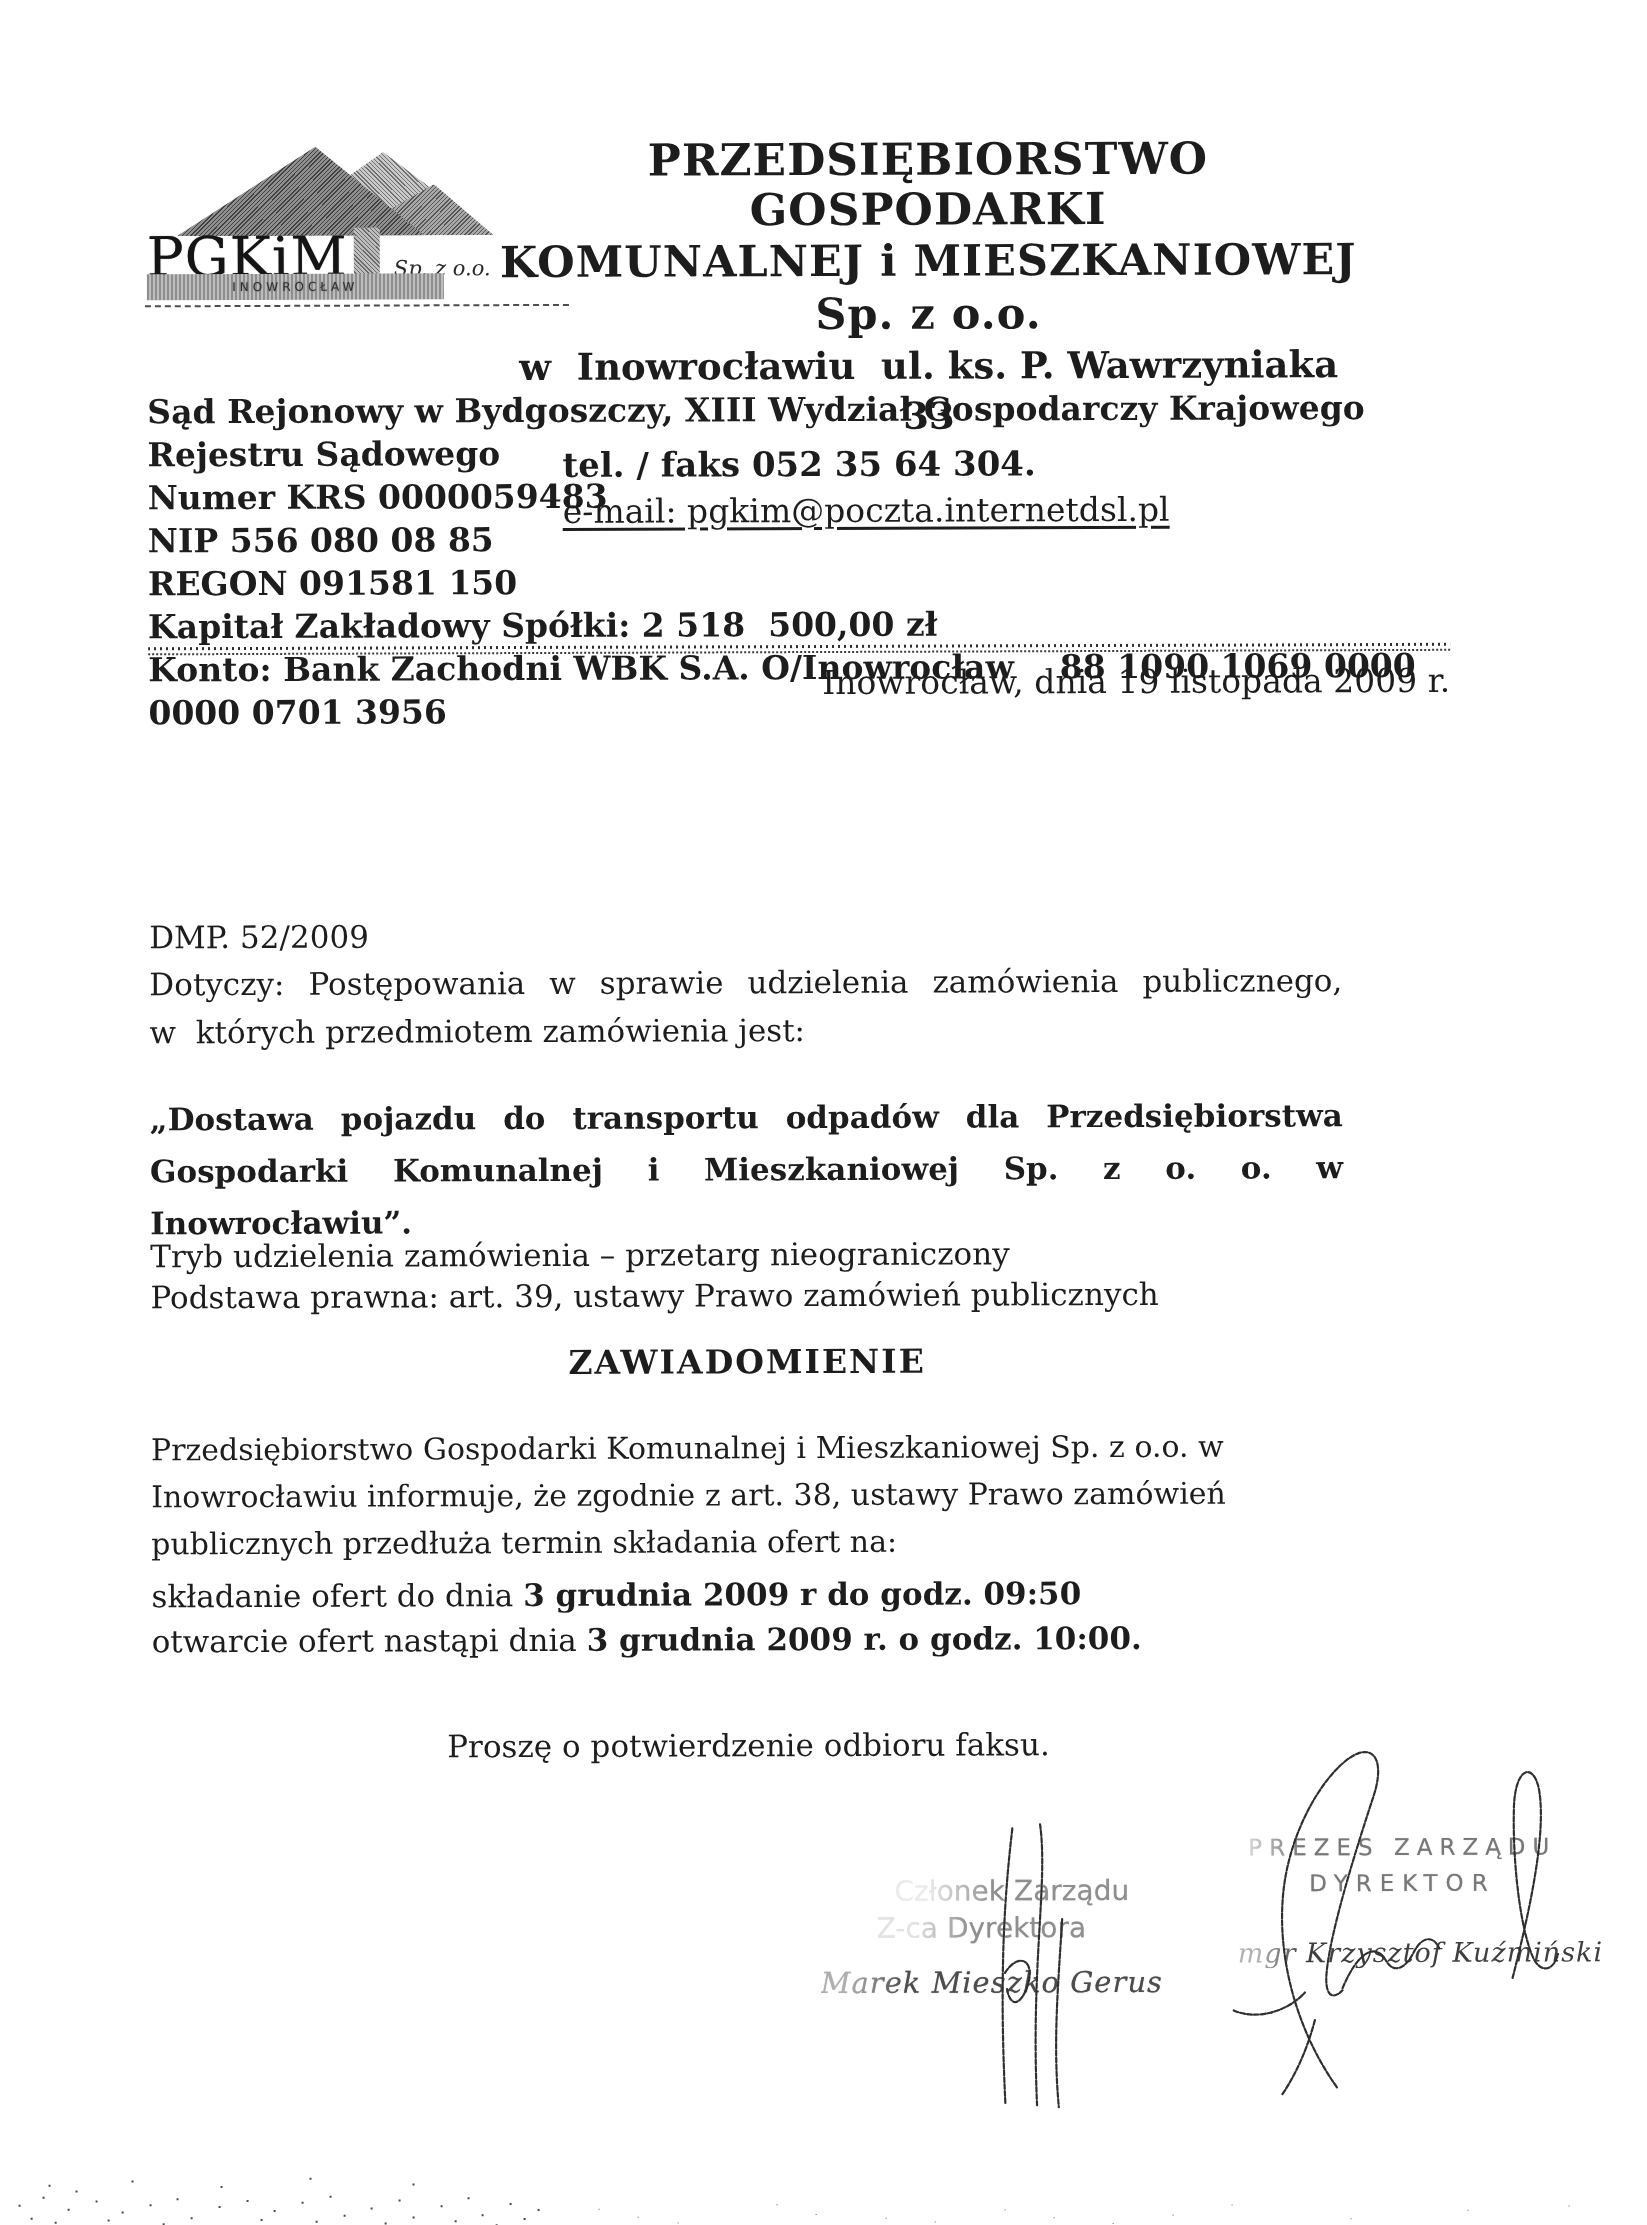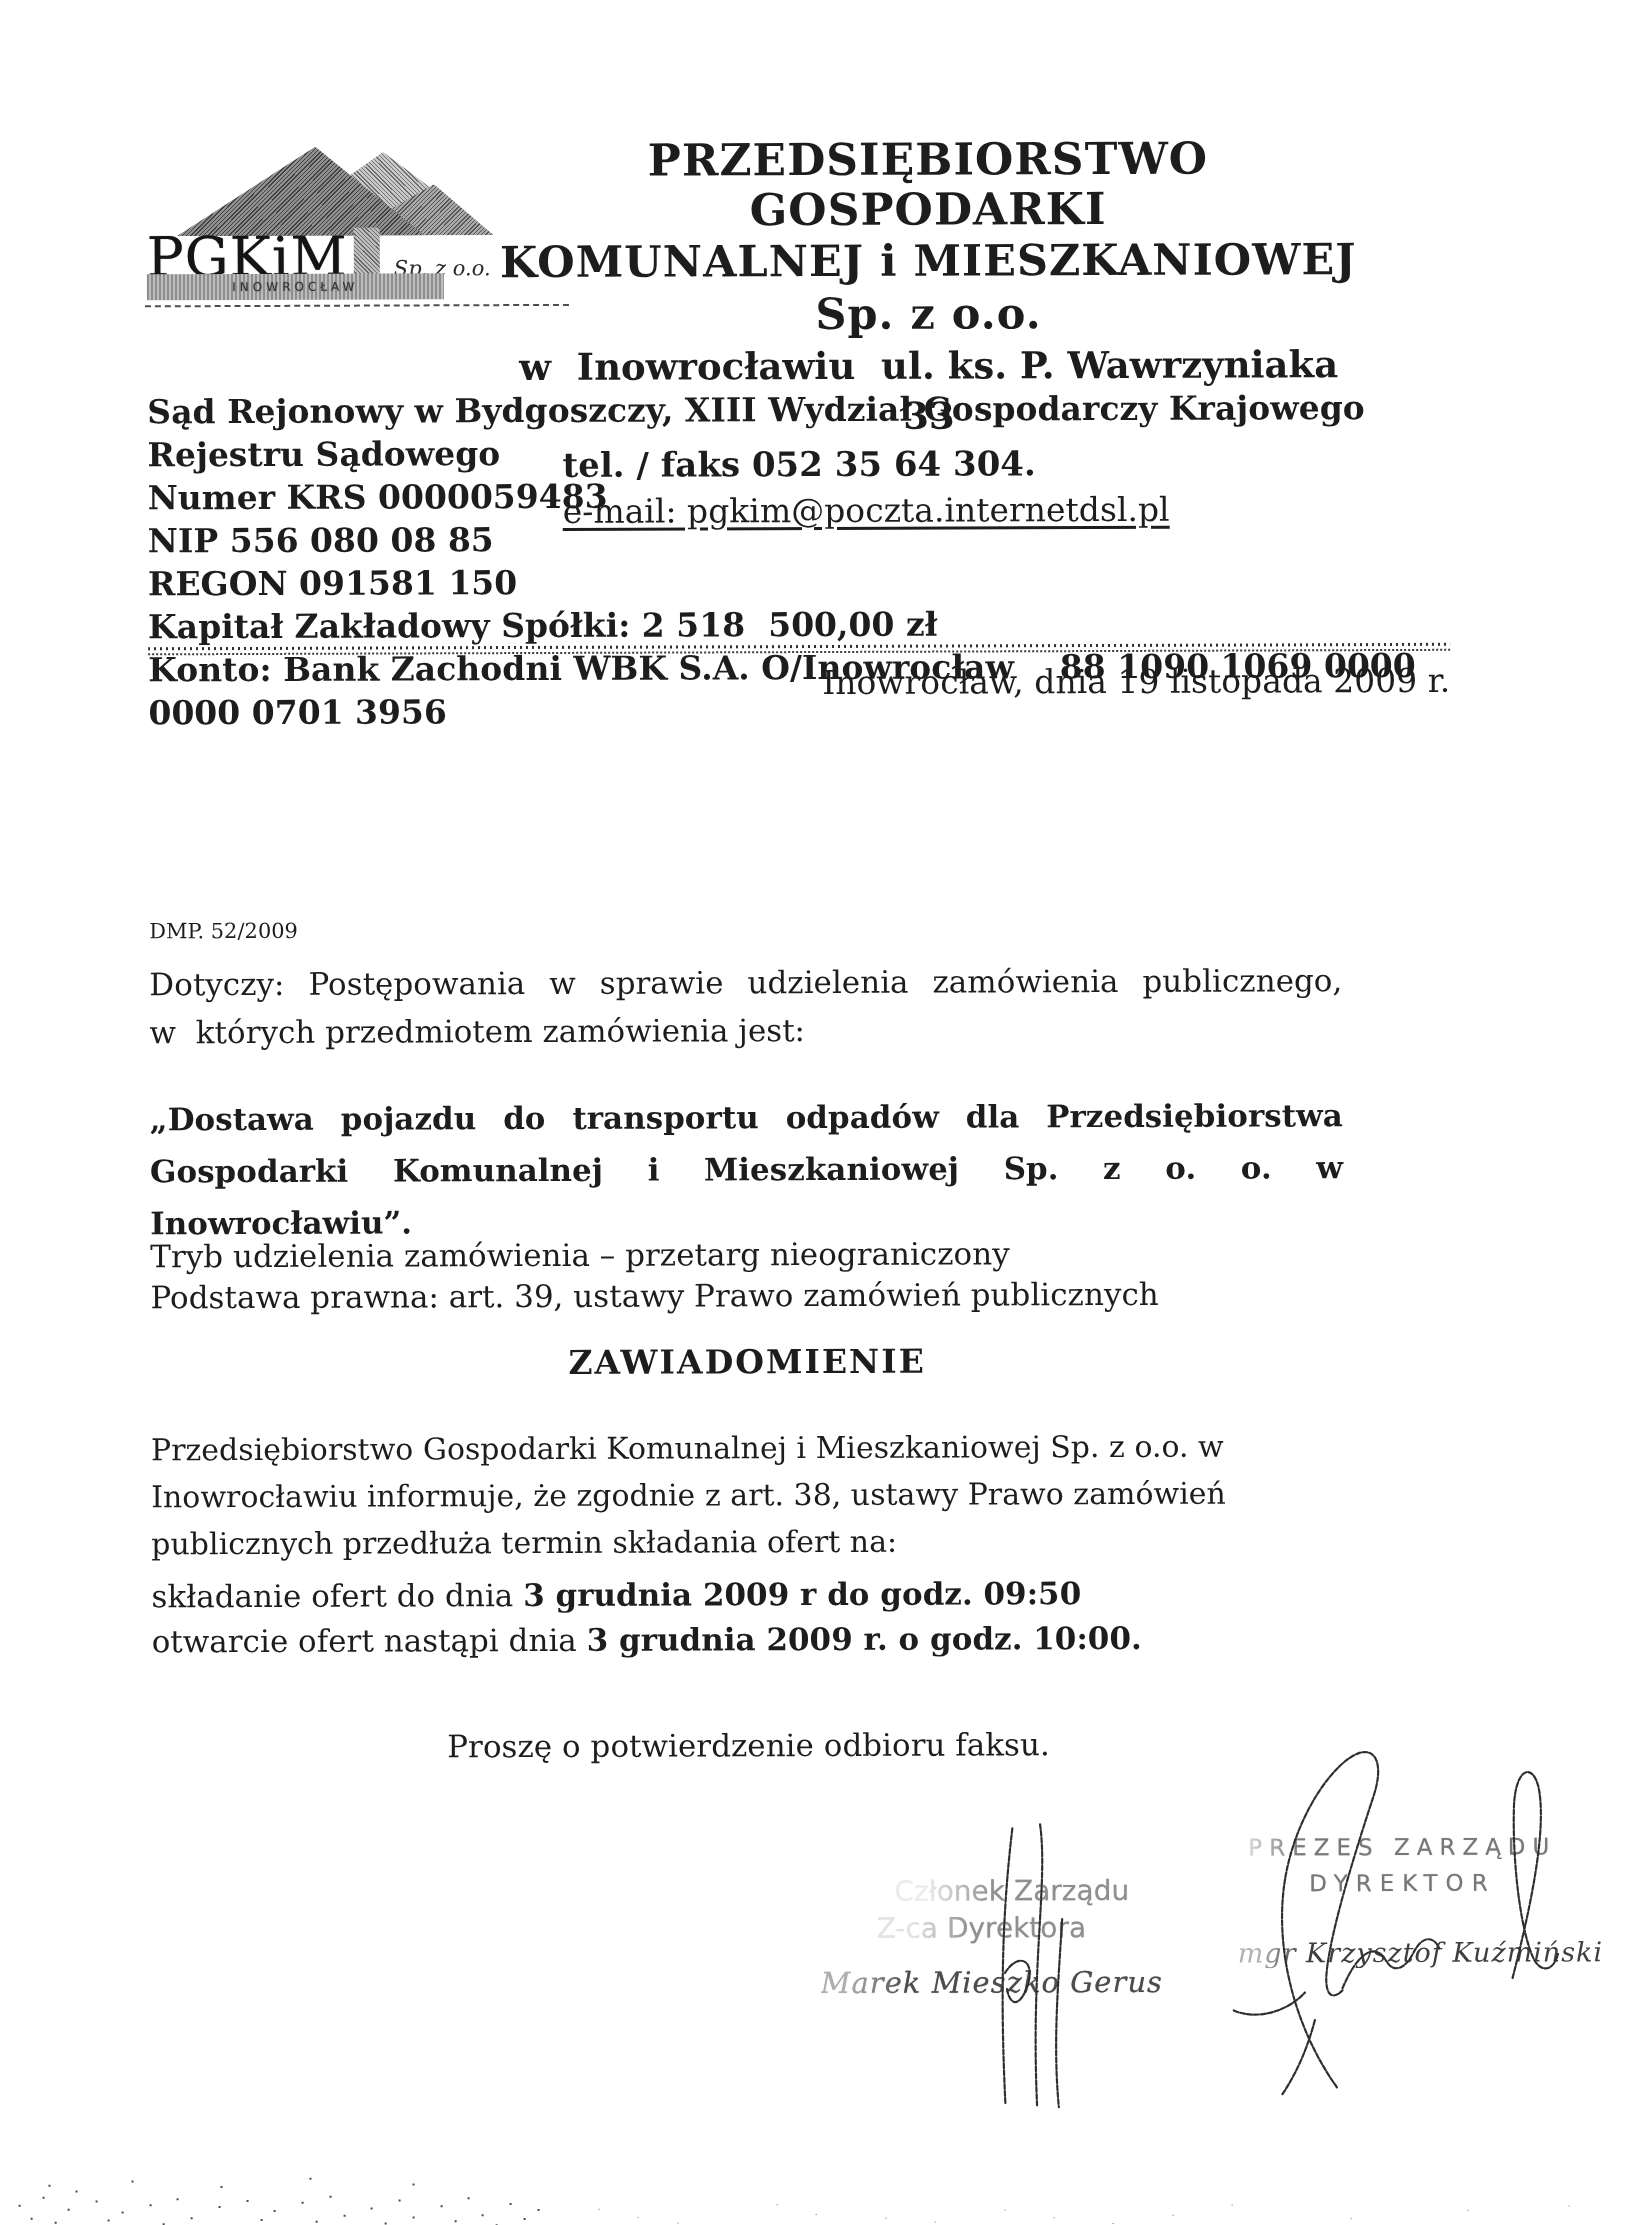--- a/index.html
+++ b/index.html
@@ -48,21 +48,21 @@
   
   .registry{left:149px;top:388px;width:1317px;font-size:33px;font-weight:bold;line-height:43px;}
 
   
   .divider{left:149px;top:645px;width:1302px;}
   .divider .d1{height:3px;background:repeating-linear-gradient(90deg,#2e2e2e 0 2px,transparent 2px 6px);margin-bottom:3px;}
   .divider .d2{height:0;border-top:2px solid #3c3c3c;border-top-style:dotted;}
   .dateline{left:149px;top:663px;width:1302px;text-align:right;font-size:33px;}
 
   
-  .ref{left:149px;top:917px;font-size:21px;text-align:right;}
+  .ref{left:149px;top:917px;font-size:31px;text-align:right;}
   .regarding{left:149px;top:958px;width:1193px;font-size:31px;line-height:48px;text-align:justify;}
   .subject{left:149px;top:1091px;width:1193px;font-size:31px;line-height:52px;text-align:justify;font-weight:bold;}
   .procedure{left:149px;top:1236px;font-size:31px;}
   .legal{left:149px;top:1277px;font-size:31px;}
   .notice-heading{left:149px;top:1342px;width:1193px;text-align:center;font-size:33px;font-weight:bold;letter-spacing:2px;}
   .notice-body{left:149px;top:1424px;width:1198px;font-size:30px;line-height:47px;}
   .deadline1{left:149px;top:1576px;font-size:31px;}
   .deadline2{left:149px;top:1621px;font-size:31px;}
   .closing{left:149px;top:1727px;width:1193px;text-align:center;font-size:31px;}
 

